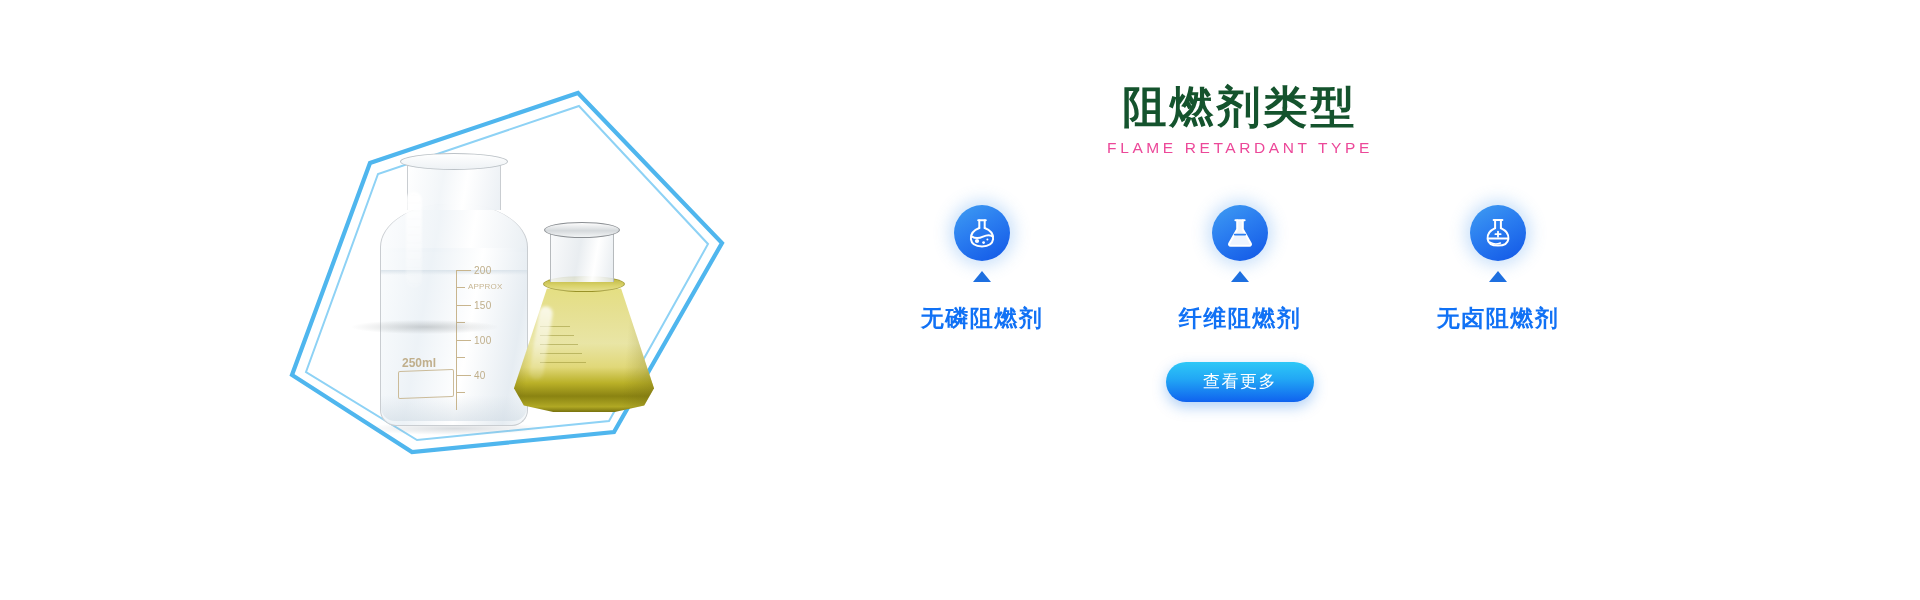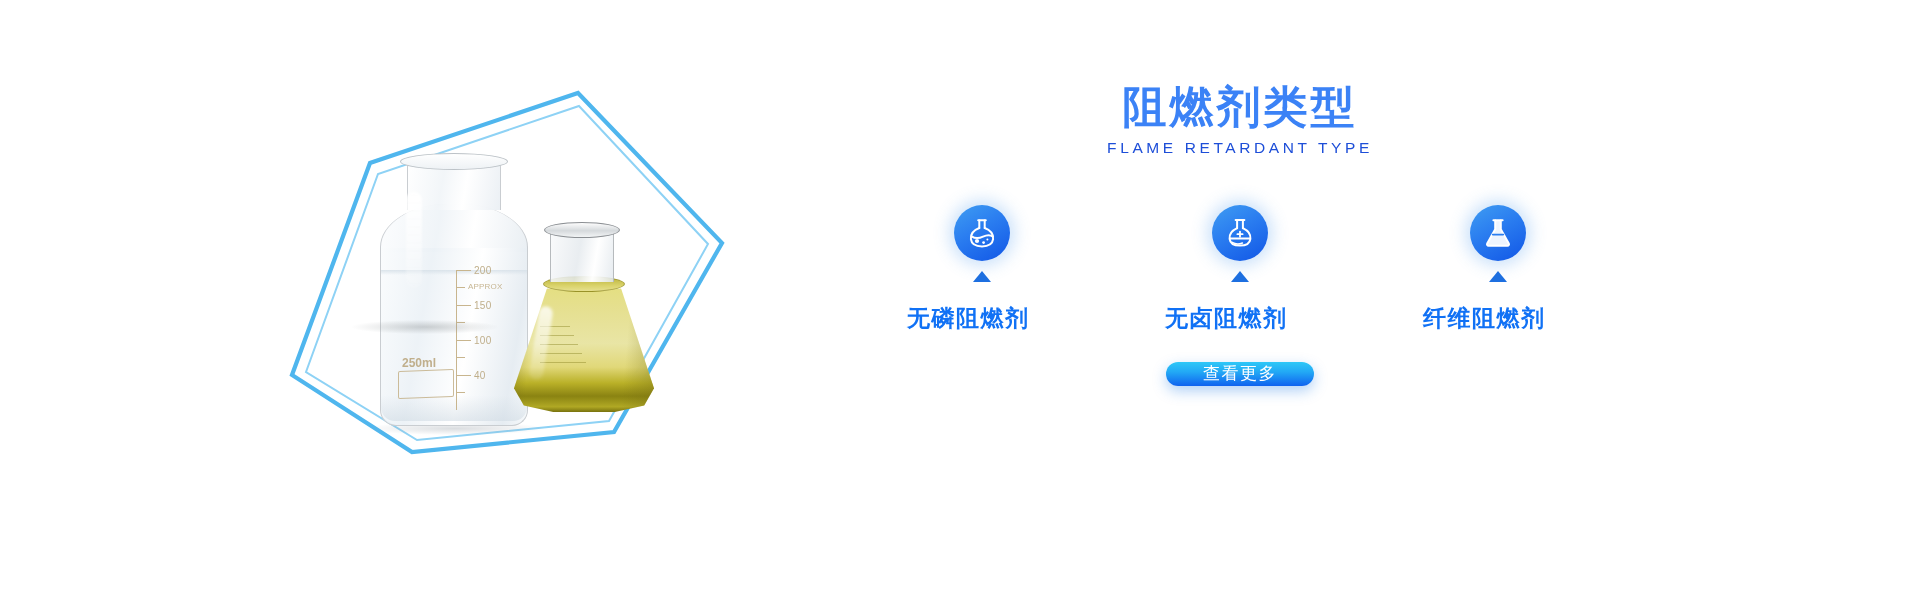--- a/index.html
+++ b/index.html
@@ -318,44 +318,44 @@
     height: 440px;
   }
   .title-group {
     text-align: center;
     width: 420px;
     margin: 0 auto;
   }
   .main-title {
     font-size: 44px;
     font-weight: bold;
-    color: #3b82f6;
+    color: #14532d;
     letter-spacing: 3px;
     line-height: 1.22;
     white-space: nowrap;
   }
   .sub-title {
     margin-top: 5px;
     font-size: 15.5px;
-    color: #1d4ed8;
+    color: #ec4899;
     letter-spacing: 3.6px;
     white-space: nowrap;
   }
 
   
   .features {
     display: flex;
     justify-content: center;
     align-items: flex-start;
     gap: 108px;
     margin-top: 48px;
   }
   .feature {
     width: 150px;
-    text-align: left;
+    text-align: center;
     position: relative;
   }
   .icon-wrap {
     position: relative;
     width: 56px;
     height: 56px;
     margin: 0 auto;
   }
   .icon-circle {
     position: absolute;
@@ -390,21 +390,21 @@
   }
 
   
   .cta-row {
     margin-top: 28px;
     display: flex;
     justify-content: center;
   }
   .cta-button {
     width: 148px;
-    height: 24px;
+    height: 40px;
     border: none;
     border-radius: 22px;
     background: linear-gradient(180deg, #2ec8f7 0%, #22a8f5 42%, #0f62ef 100%);
     color: #ffffff;
     font-size: 17px;
     font-family: "Liberation Sans", "DejaVu Sans", sans-serif;
     letter-spacing: 1.5px;
     cursor: pointer;
     box-shadow: 0 5px 14px rgba(30,120,230,.35);
   }
@@ -500,49 +500,49 @@
           </div>
           <div class="pointer"></div>
         </div>
         <div class="feature-label">无磷阻燃剂</div>
       </div>
 
       <div class="feature">
         <div class="icon-wrap">
           <div class="icon-circle">
             <svg width="30" height="32" viewBox="0 0 30 32" fill="none" stroke="#ffffff" stroke-width="2" stroke-linecap="round" stroke-linejoin="round">
+              <path d="M10.4 3.2 h9.2"></path>
+              <path d="M12.2 3.6 v8.6 L4.2 26.4 a1.6 1.6 0 0 0 1.4 2.4 h18.8 a1.6 1.6 0 0 0 1.4 -2.4 L17.8 12.2 V3.6" fill="#ffffff" fill-opacity="0.92"></path>
+              <path d="M9.6 17.6 h10.8" stroke="#2b7ef0" stroke-width="1.6"></path>
+            </svg>
+          </div>
+          <div class="pointer"></div>
+        </div>
+        <div class="feature-label">纤维阻燃剂</div>
+      </div>
+
+      <div class="feature">
+        <div class="icon-wrap">
+          <div class="icon-circle">
+            <svg width="30" height="32" viewBox="0 0 30 32" fill="none" stroke="#ffffff" stroke-width="2" stroke-linecap="round" stroke-linejoin="round">
               <path d="M10.6 3 h8.8"></path>
               <path d="M12.1 3.4 v7.8"></path>
               <path d="M17.9 3.4 v7.8"></path>
               <path d="M12.1 11.2 C7 13.6 4.2 17.6 4.6 21.8 C5.1 26.2 9.3 28.6 15 28.6 C20.7 28.6 24.9 26.2 25.4 21.8 C25.8 17.6 23 13.6 17.9 11.2"></path>
               <path d="M5.4 21.5 h19.2" stroke-width="1.8"></path>
               <path d="M15 14.6 v5.2" stroke-width="1.8"></path>
               <path d="M12.4 17.2 h5.2" stroke-width="1.8"></path>
               <path d="M7.2 25.4 C10 27.1 14 27.4 17.4 26" stroke-width="1.6"></path>
             </svg>
           </div>
           <div class="pointer"></div>
         </div>
         <div class="feature-label">无卤阻燃剂</div>
       </div>
 
-      <div class="feature">
-        <div class="icon-wrap">
-          <div class="icon-circle">
-            <svg width="30" height="32" viewBox="0 0 30 32" fill="none" stroke="#ffffff" stroke-width="2" stroke-linecap="round" stroke-linejoin="round">
-              <path d="M10.4 3.2 h9.2"></path>
-              <path d="M12.2 3.6 v8.6 L4.2 26.4 a1.6 1.6 0 0 0 1.4 2.4 h18.8 a1.6 1.6 0 0 0 1.4 -2.4 L17.8 12.2 V3.6" fill="#ffffff" fill-opacity="0.92"></path>
-              <path d="M9.6 17.6 h10.8" stroke="#2b7ef0" stroke-width="1.6"></path>
-            </svg>
-          </div>
-          <div class="pointer"></div>
-        </div>
-        <div class="feature-label">纤维阻燃剂</div>
-      </div>
-
     </div>
 
     <div class="cta-row">
       <button class="cta-button">查看更多</button>
     </div>
 
   </div>
 </div>
 
 </body></html>

